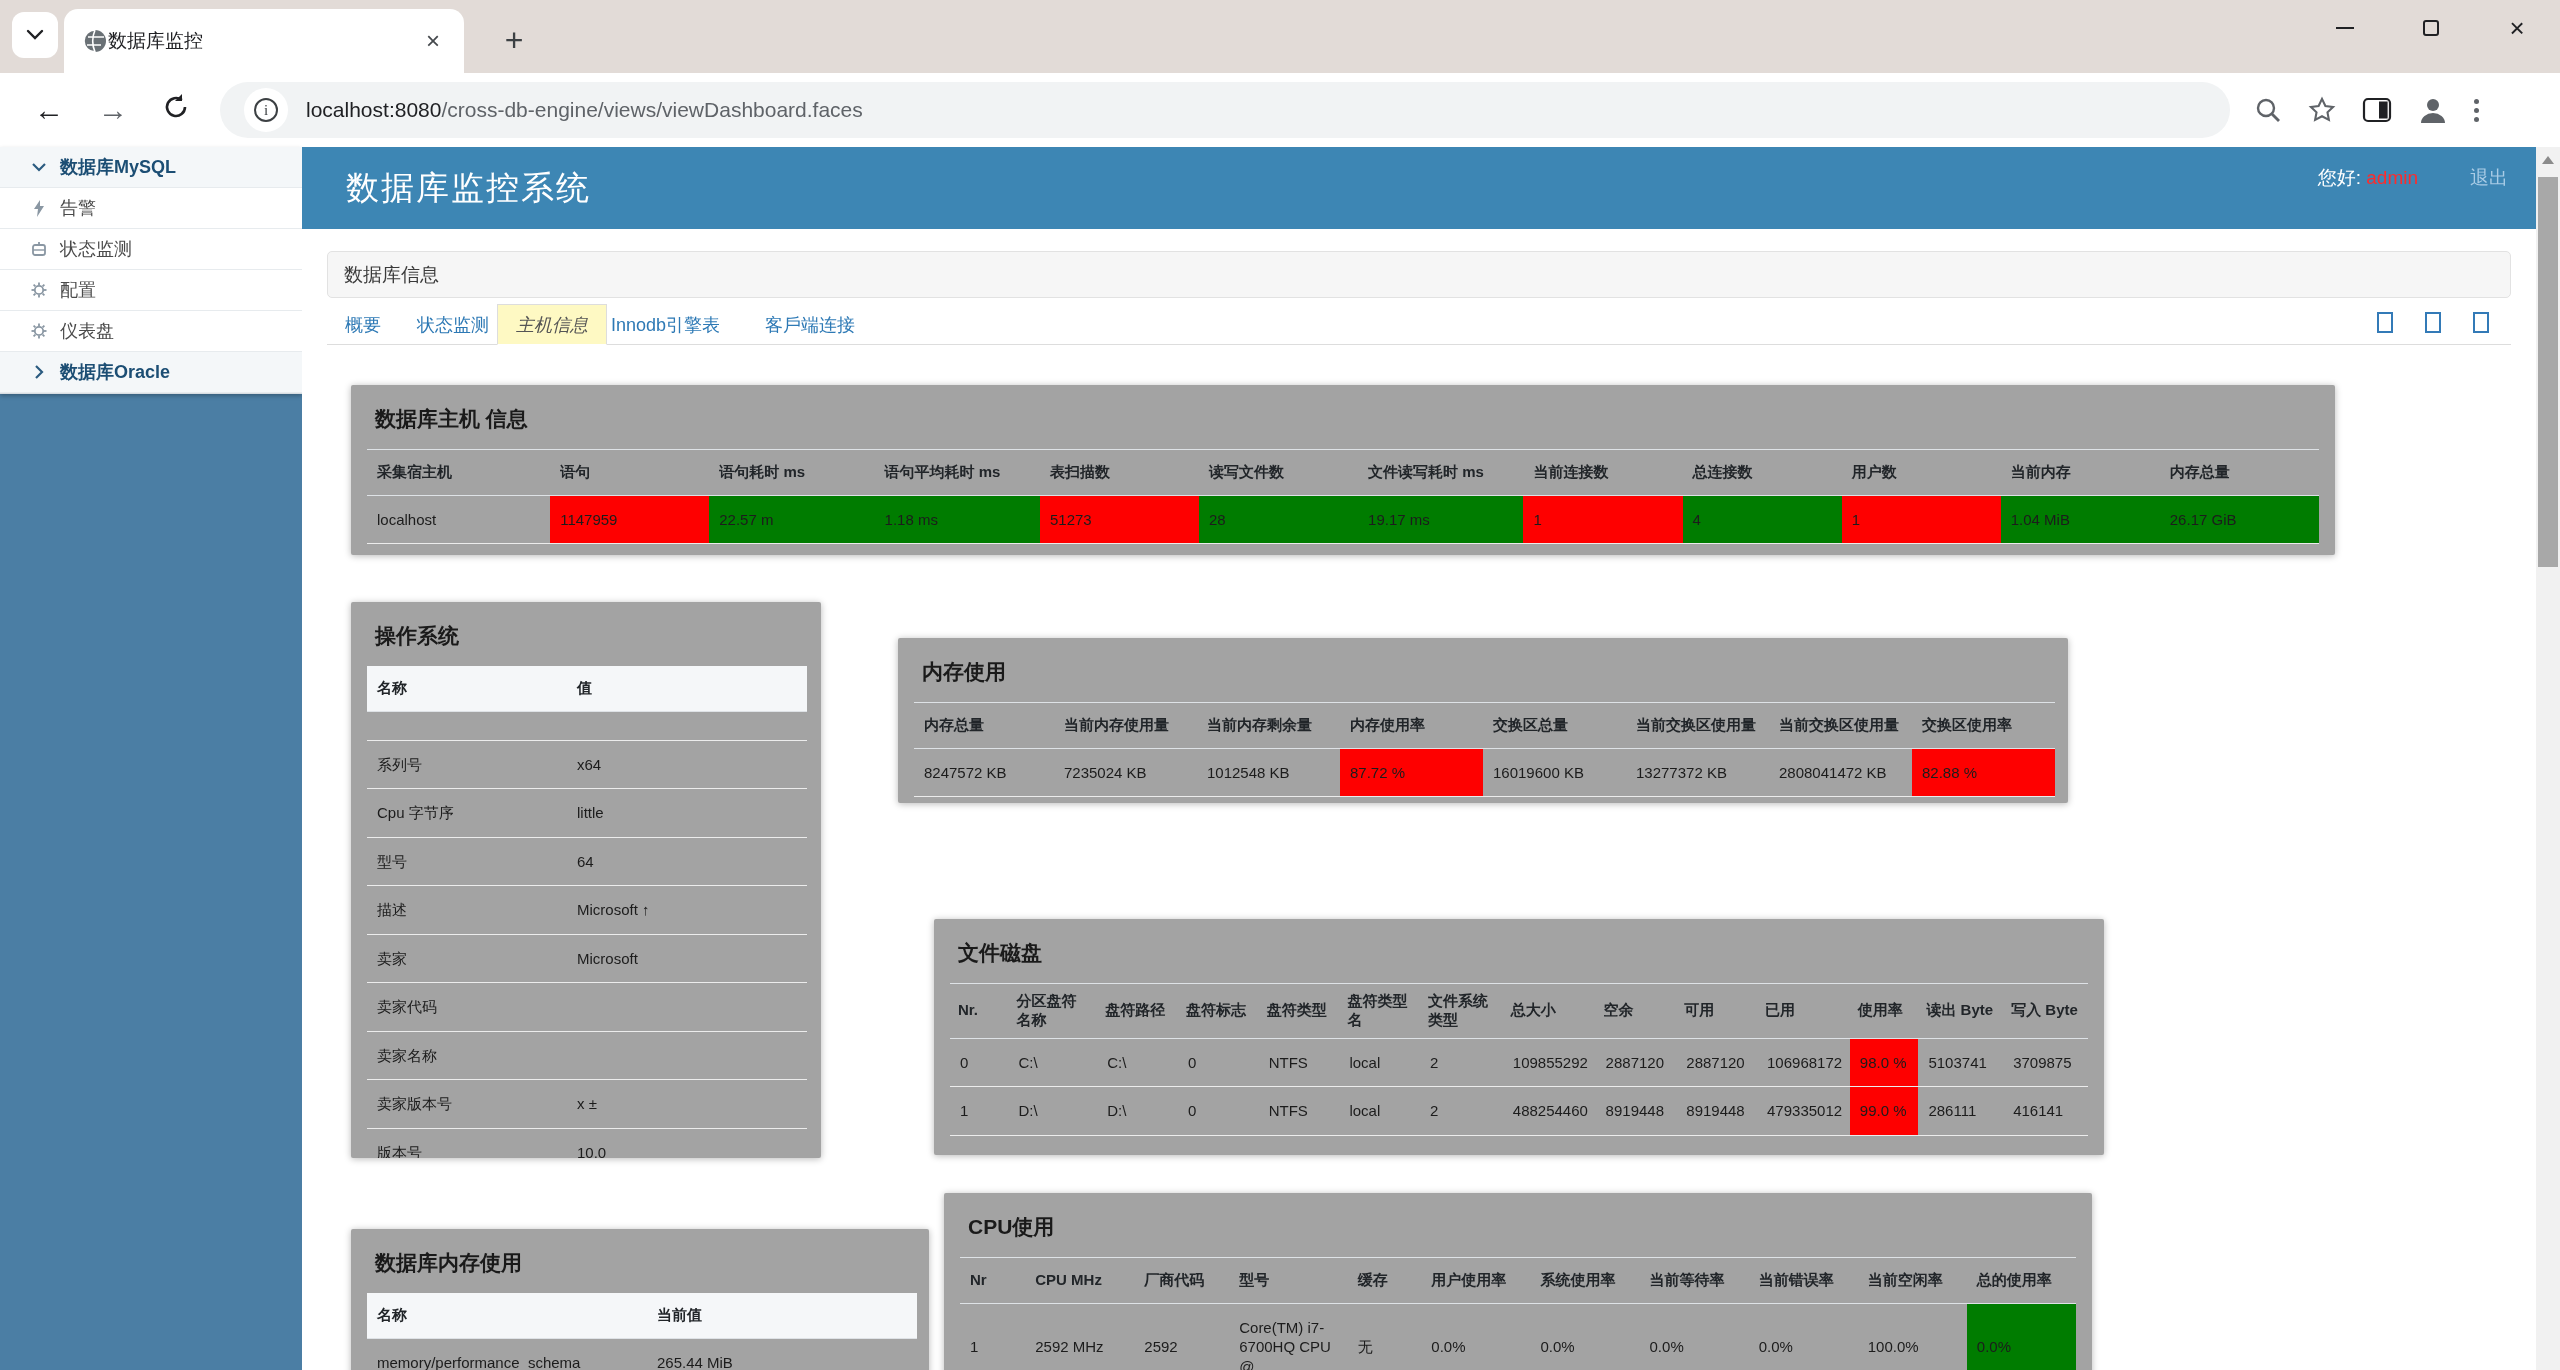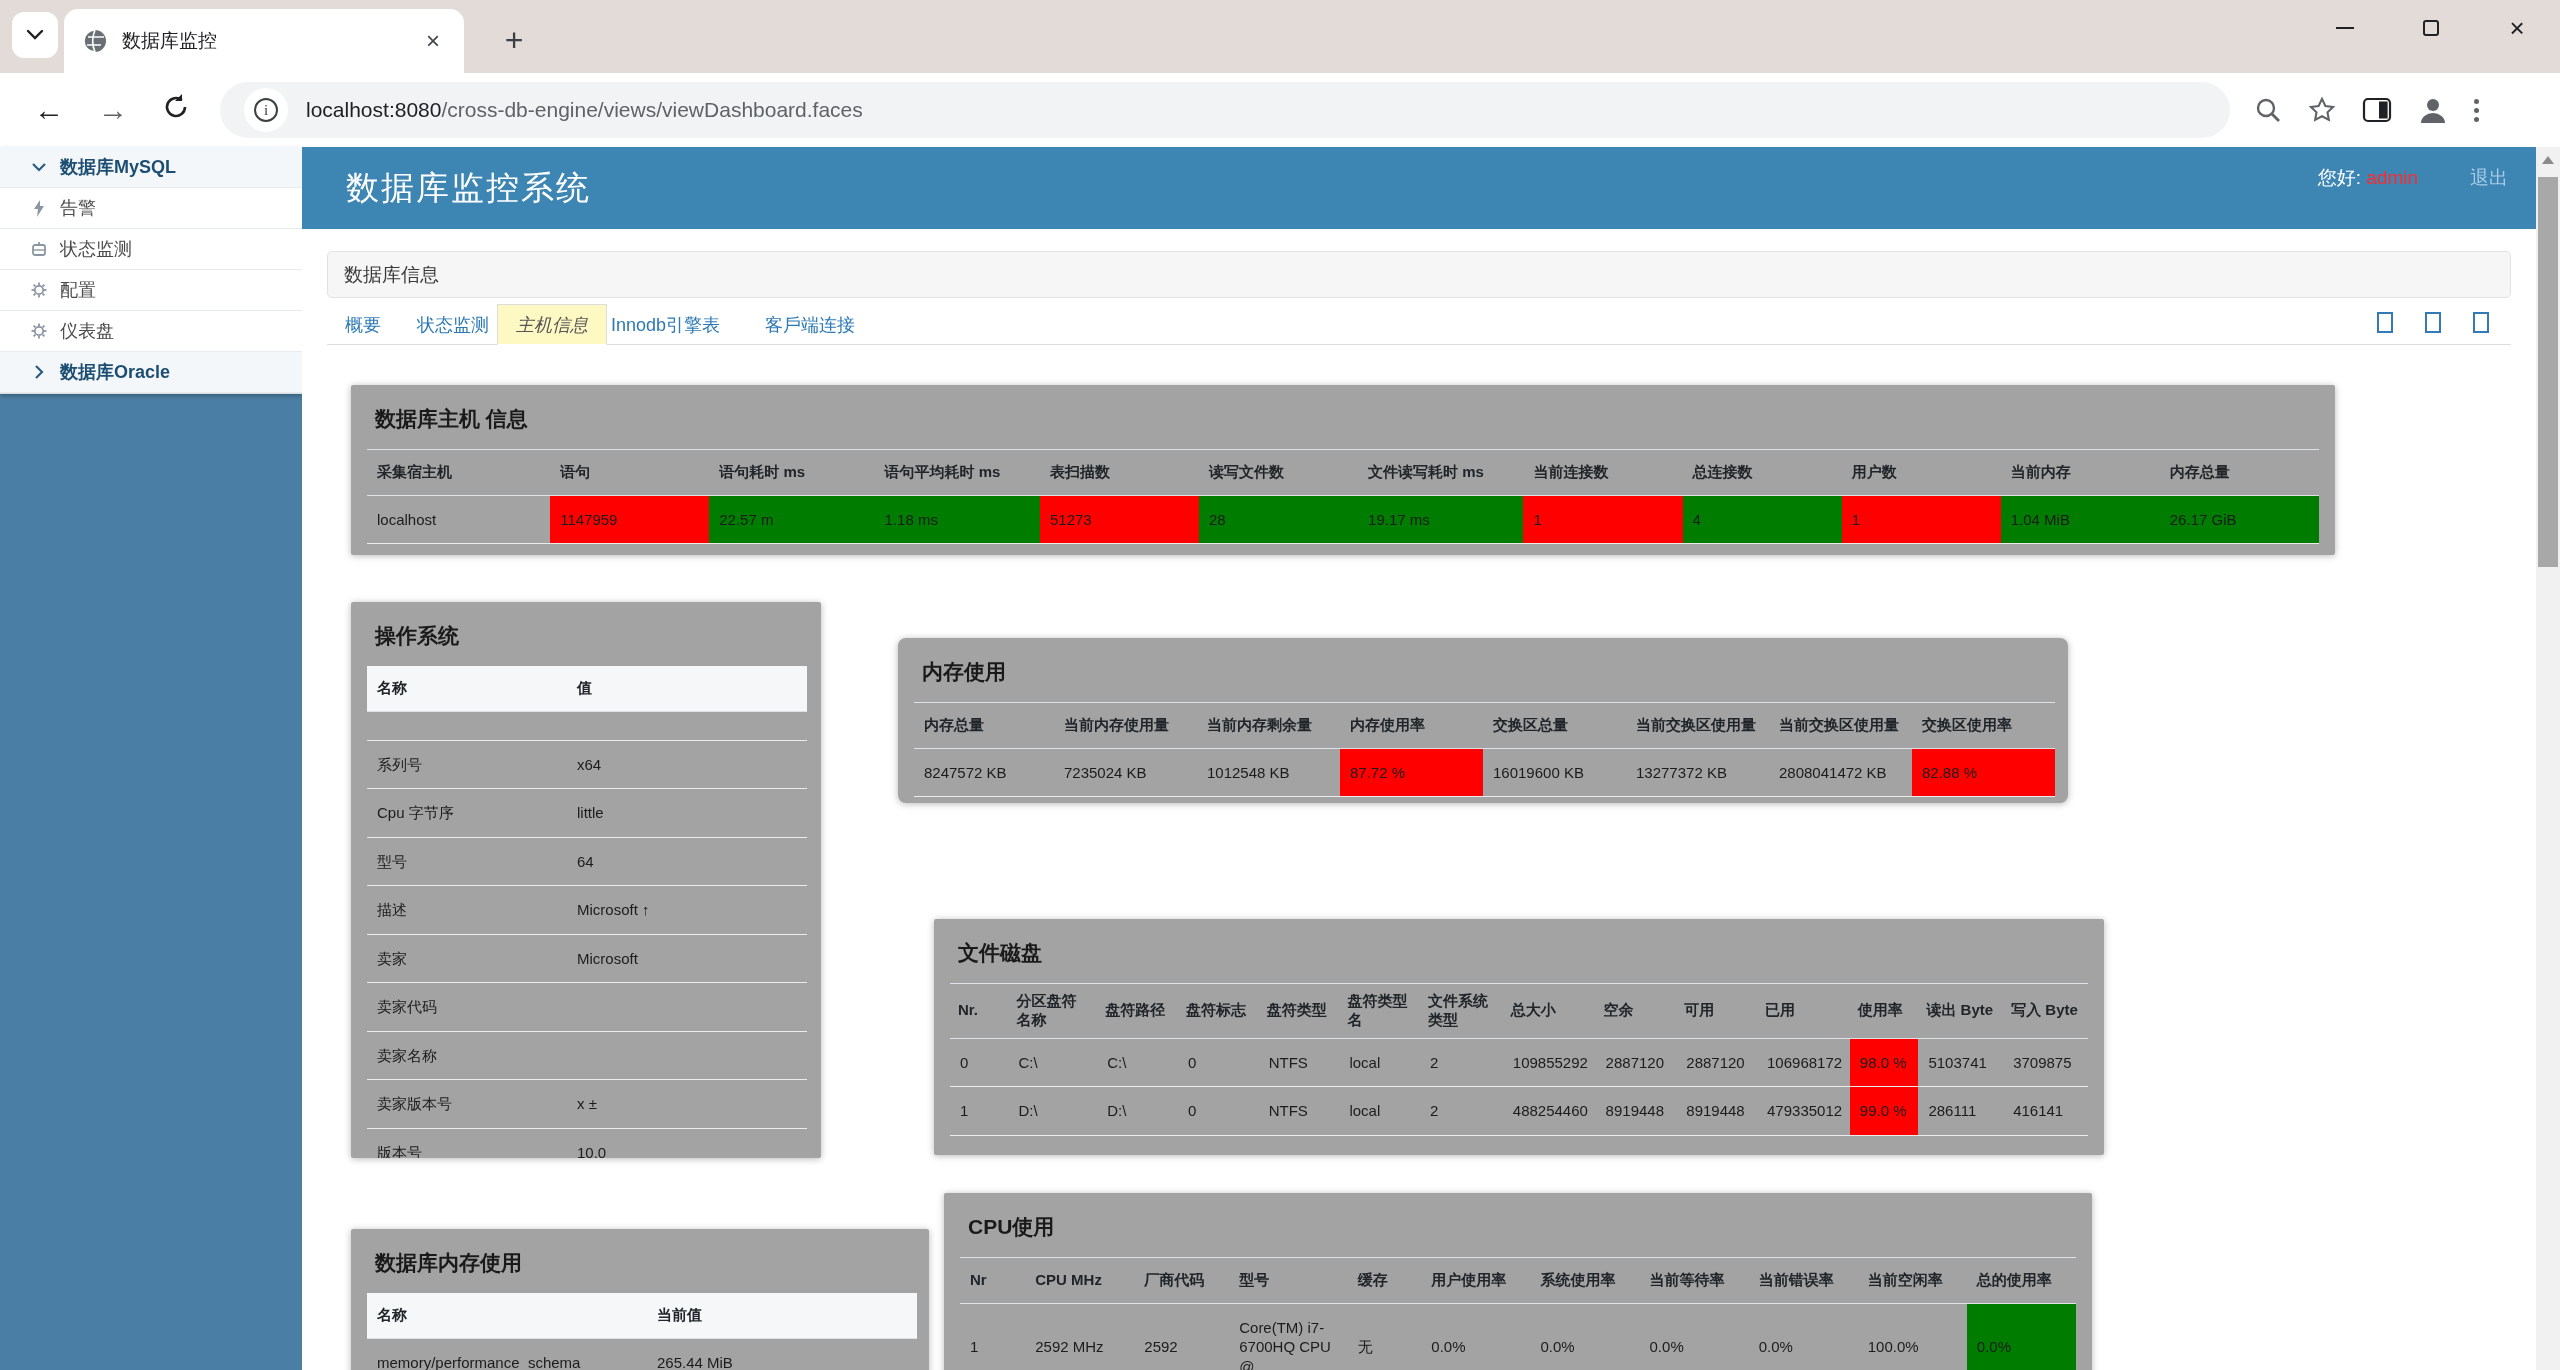--- a/index.html
+++ b/index.html
@@ -4,21 +4,21 @@
 <style>
   * { margin:0; padding:0; box-sizing:border-box; }
   html,body { width:2560px; height:1370px; overflow:hidden;
     font-family:"Liberation Sans","DejaVu Sans",sans-serif; background:#fff; }
 
   
   .tabstrip { position:absolute; left:0; top:0; width:2560px; height:73px; background:#e2dbd7; }
   .tab-chevron { position:absolute; left:12px; top:12px; width:46px; height:46px; background:#fff;
     border-radius:12px; display:flex; align-items:center; justify-content:center; }
   .tab { position:absolute; left:64px; top:9px; width:400px; height:64px; background:#fff;
-    border-radius:14px 14px 0 0; display:flex; align-items:center; padding:0 18px; gap:14px; }
+    border-radius:14px 14px 0 0; display:flex; align-items:center; padding:0 18px; }
   .tab-title { font-size:19px; color:#202124; flex:1; white-space:nowrap; overflow:hidden; }
   .tab-close { font-size:24px; color:#45494d; line-height:1; padding:2px 6px; }
   .newtab-btn { position:absolute; left:492px; top:18px; font-size:32px; color:#3c4043; width:44px; height:44px;
     display:flex; align-items:center; justify-content:center; }
   .wincontrols { position:absolute; right:0; top:0; height:56px; display:flex; }
   .winbtn { width:86px; height:56px; display:flex; align-items:center; justify-content:center; color:#202124; }
   .win-min-glyph { width:18px; height:2px; background:#202124; }
   .win-max-glyph { width:16px; height:16px; border:2px solid #202124; border-radius:3px; }
   .win-close-glyph { font-size:26px; line-height:1; }
 
@@ -74,21 +74,21 @@
   .tablink.active { background:#fef9c3; color:#555; border:1px solid #ddd; border-bottom:1px solid #fff;font-style:italic; }
   .t0{left:0;} .t1{left:72px;} .t2{left:170px;} .t3{left:266px;} .t4{left:420px;}
   .tab-icons { position:absolute; right:22px; top:8px; display:flex; gap:32px; }
   .tofu { width:16px; height:21px; border:2px solid #337ab7; }
 
   .card { position:absolute; background:#a3a3a3; border-radius:2px; box-shadow:0 1px 7px rgba(0,0,0,.28);
     padding:14px 16px; overflow:hidden; }
   .card h3 { font-size:21px; font-weight:bold; color:#1a1a1a; margin:6px 0 16px 8px; }
   .card-host  { left:49px;  top:156px;  width:1984px; height:170px; }
   .card-os    { left:49px;  top:373px;  width:470px;  height:556px; }
-  .card-mem   { left:596px; top:409px;  width:1170px; height:165px;border-radius:8px; }
+  .card-mem   { left:596px; top:409px;  width:1170px; height:165px; }
   .card-disk  { left:632px; top:690px;  width:1170px; height:236px; }
   .card-dbmem { left:49px;  top:1000px; width:578px;  height:220px; }
   .card-cpu   { left:642px; top:964px;  width:1148px; height:260px; }
 
   table.tbl { width:100%; border-collapse:collapse; table-layout:fixed; }
   .tbl th { text-align:left; font-size:15px; font-weight:600; color:#212529; padding:13px 10px;
     border-top:1px solid #dee2e6; border-bottom:1px solid #dee2e6; line-height:1.25; overflow:hidden; }
   .tbl td { font-size:15px; color:#1c1c1c; padding:14px 10px; border-bottom:1px solid #ececec;
     overflow:hidden; line-height:1.3; }
   .tbl td.bg-red { background:#fe0000; }

